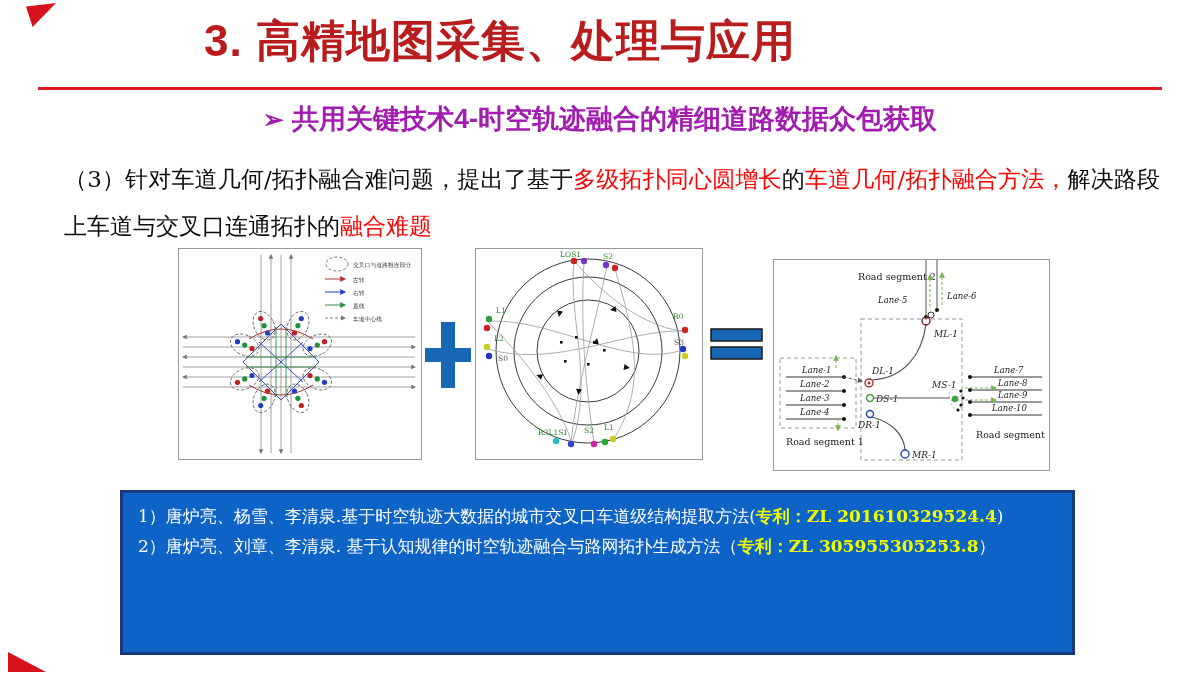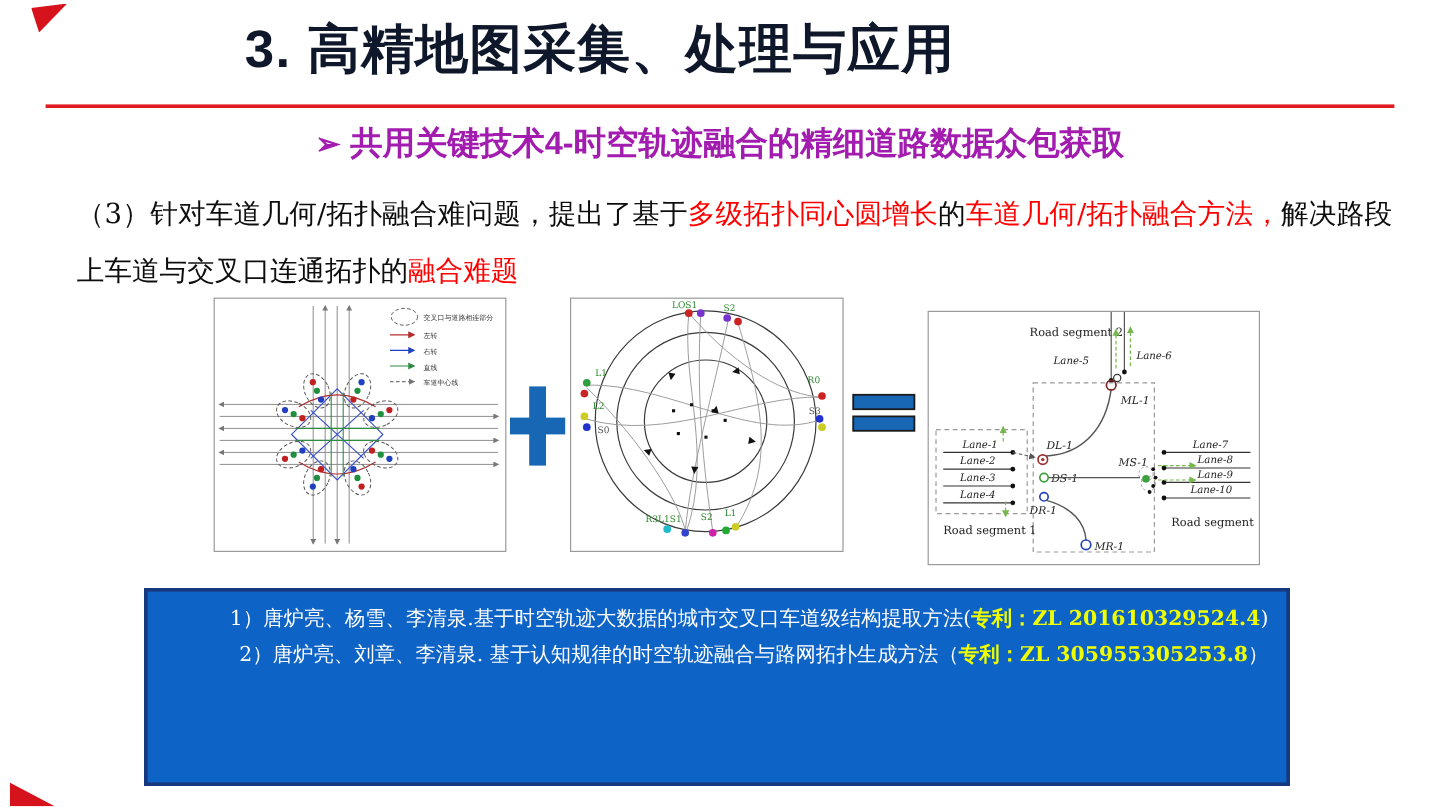--- a/index.html
+++ b/index.html
@@ -5,42 +5,42 @@
   html,body{margin:0;padding:0;background:#fff;}
   .stage{position:relative;width:1200px;height:675px;background:#ffffff;overflow:hidden;
          font-family:"Liberation Sans",sans-serif;}
   
   .corner-tl{position:absolute;left:26px;top:3px;width:30px;height:24px;background:#d6131c;
              clip-path:polygon(0 15%,100% 0,22% 100%);}
   .corner-bl{position:absolute;left:8px;top:652px;width:38px;height:20px;background:#d6131c;
              clip-path:polygon(0 0,100% 100%,0 100%);}
   
   .title{position:absolute;left:0;top:12px;width:1000px;text-align:center;
-         font-size:44px;font-weight:bold;color:#0f172a;letter-spacing:1px;}
+         font-size:44px;font-weight:bold;color:#b91c1c;letter-spacing:1px;}
   .divider{position:absolute;left:38px;top:87px;width:1124px;border-top:3px solid #e11b22;}
   .subtitle{position:absolute;left:0;top:101px;width:1200px;text-align:center;
             font-size:27px;font-weight:bold;color:#a21caf;}
   .subtitle .bullet{margin-right:8px;font-size:25px;}
   
   .para{position:absolute;left:64px;top:156px;width:1096px;font-family:"DejaVu Serif",serif;
         font-size:23px;line-height:47px;color:#0d0d0d;text-align:justify;}
   .pr{color:#ff0000;}
   
   .figbox{position:absolute;background:#fff;border:1px solid #9a9a9a;}
   #fig1{left:178px;top:248px;width:242px;height:210px;}
   #fig2{left:475px;top:248px;width:226px;height:210px;}
   #fig3{left:773px;top:247px;width:275px;height:210px;margin-top:12px;}
   .op{position:absolute;}
   #plus{left:424px;top:320px;}
   #equals{left:708px;top:326px;}
   svg text{font-family:"DejaVu Serif",serif;}
   
   .refbox{position:absolute;left:120px;top:490px;width:955px;height:165px;box-sizing:border-box;
           background:#0e63c6;border:3px solid #16387e;color:#ffffff;
-          font-family:"DejaVu Serif",serif;font-size:17px;line-height:30px;padding:8px 15px;text-align:right;}
+          font-family:"DejaVu Serif",serif;font-size:17px;line-height:30px;padding:8px 15px;}
   .refline{margin:0;}
   .hl{color:#efff00;font-weight:bold;}
 </style>
 </head>
 <body>
 
 <div class="stage">
 
   <div class="corner-tl"></div>
   <div class="corner-bl"></div>

